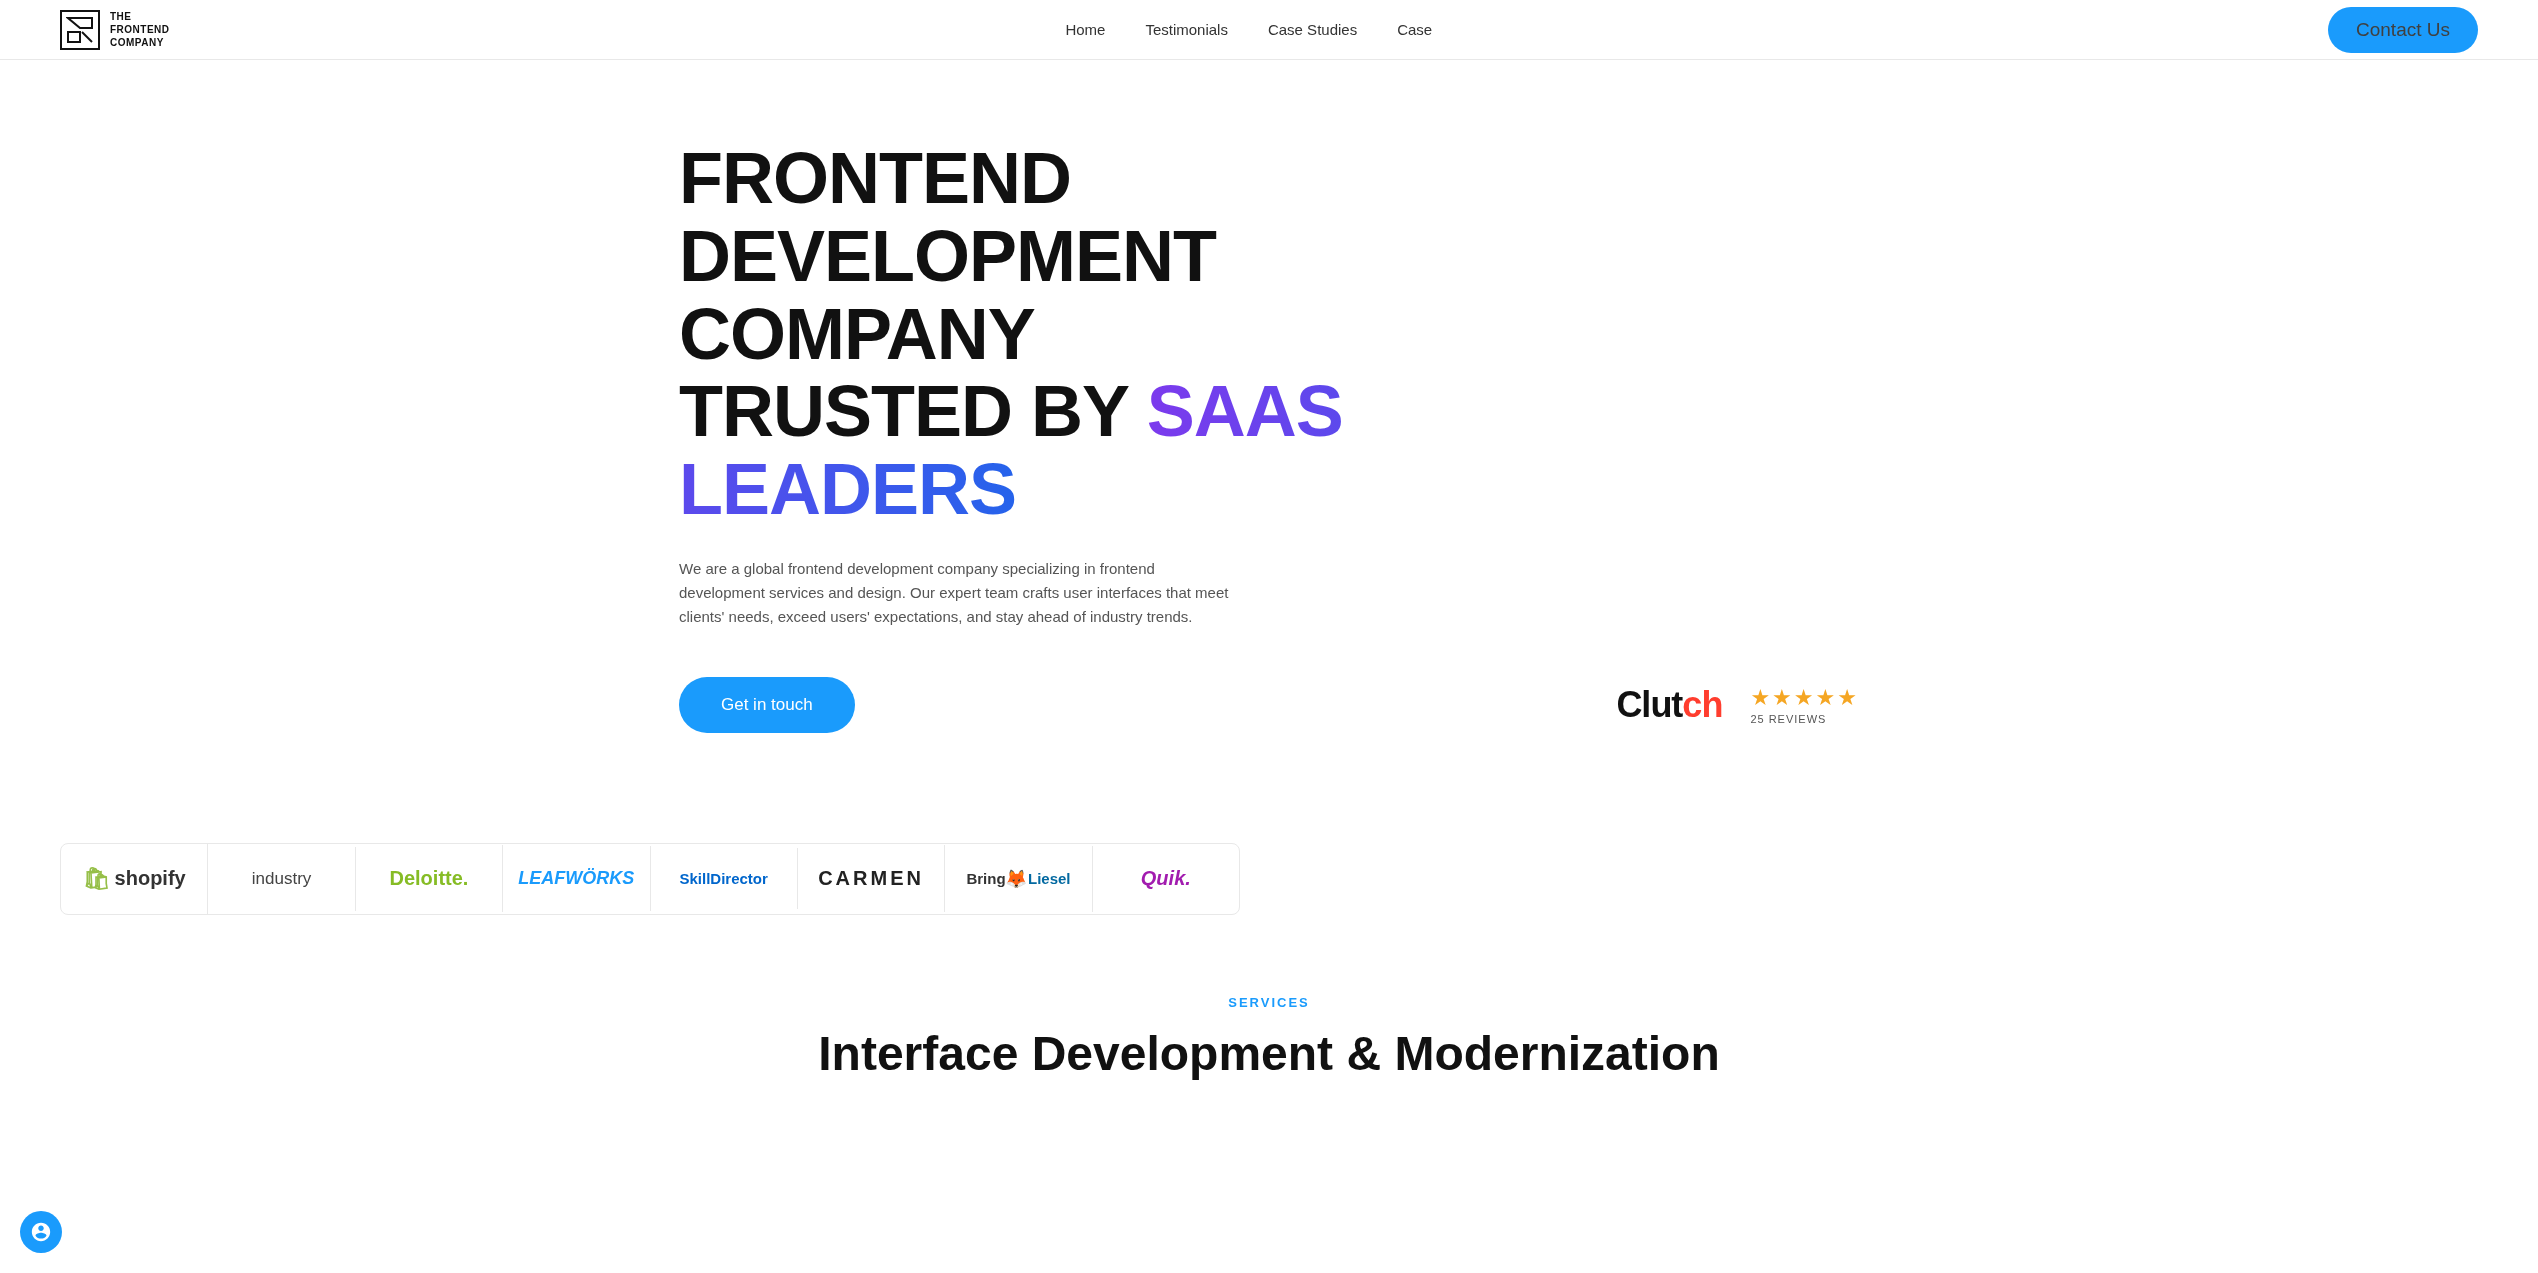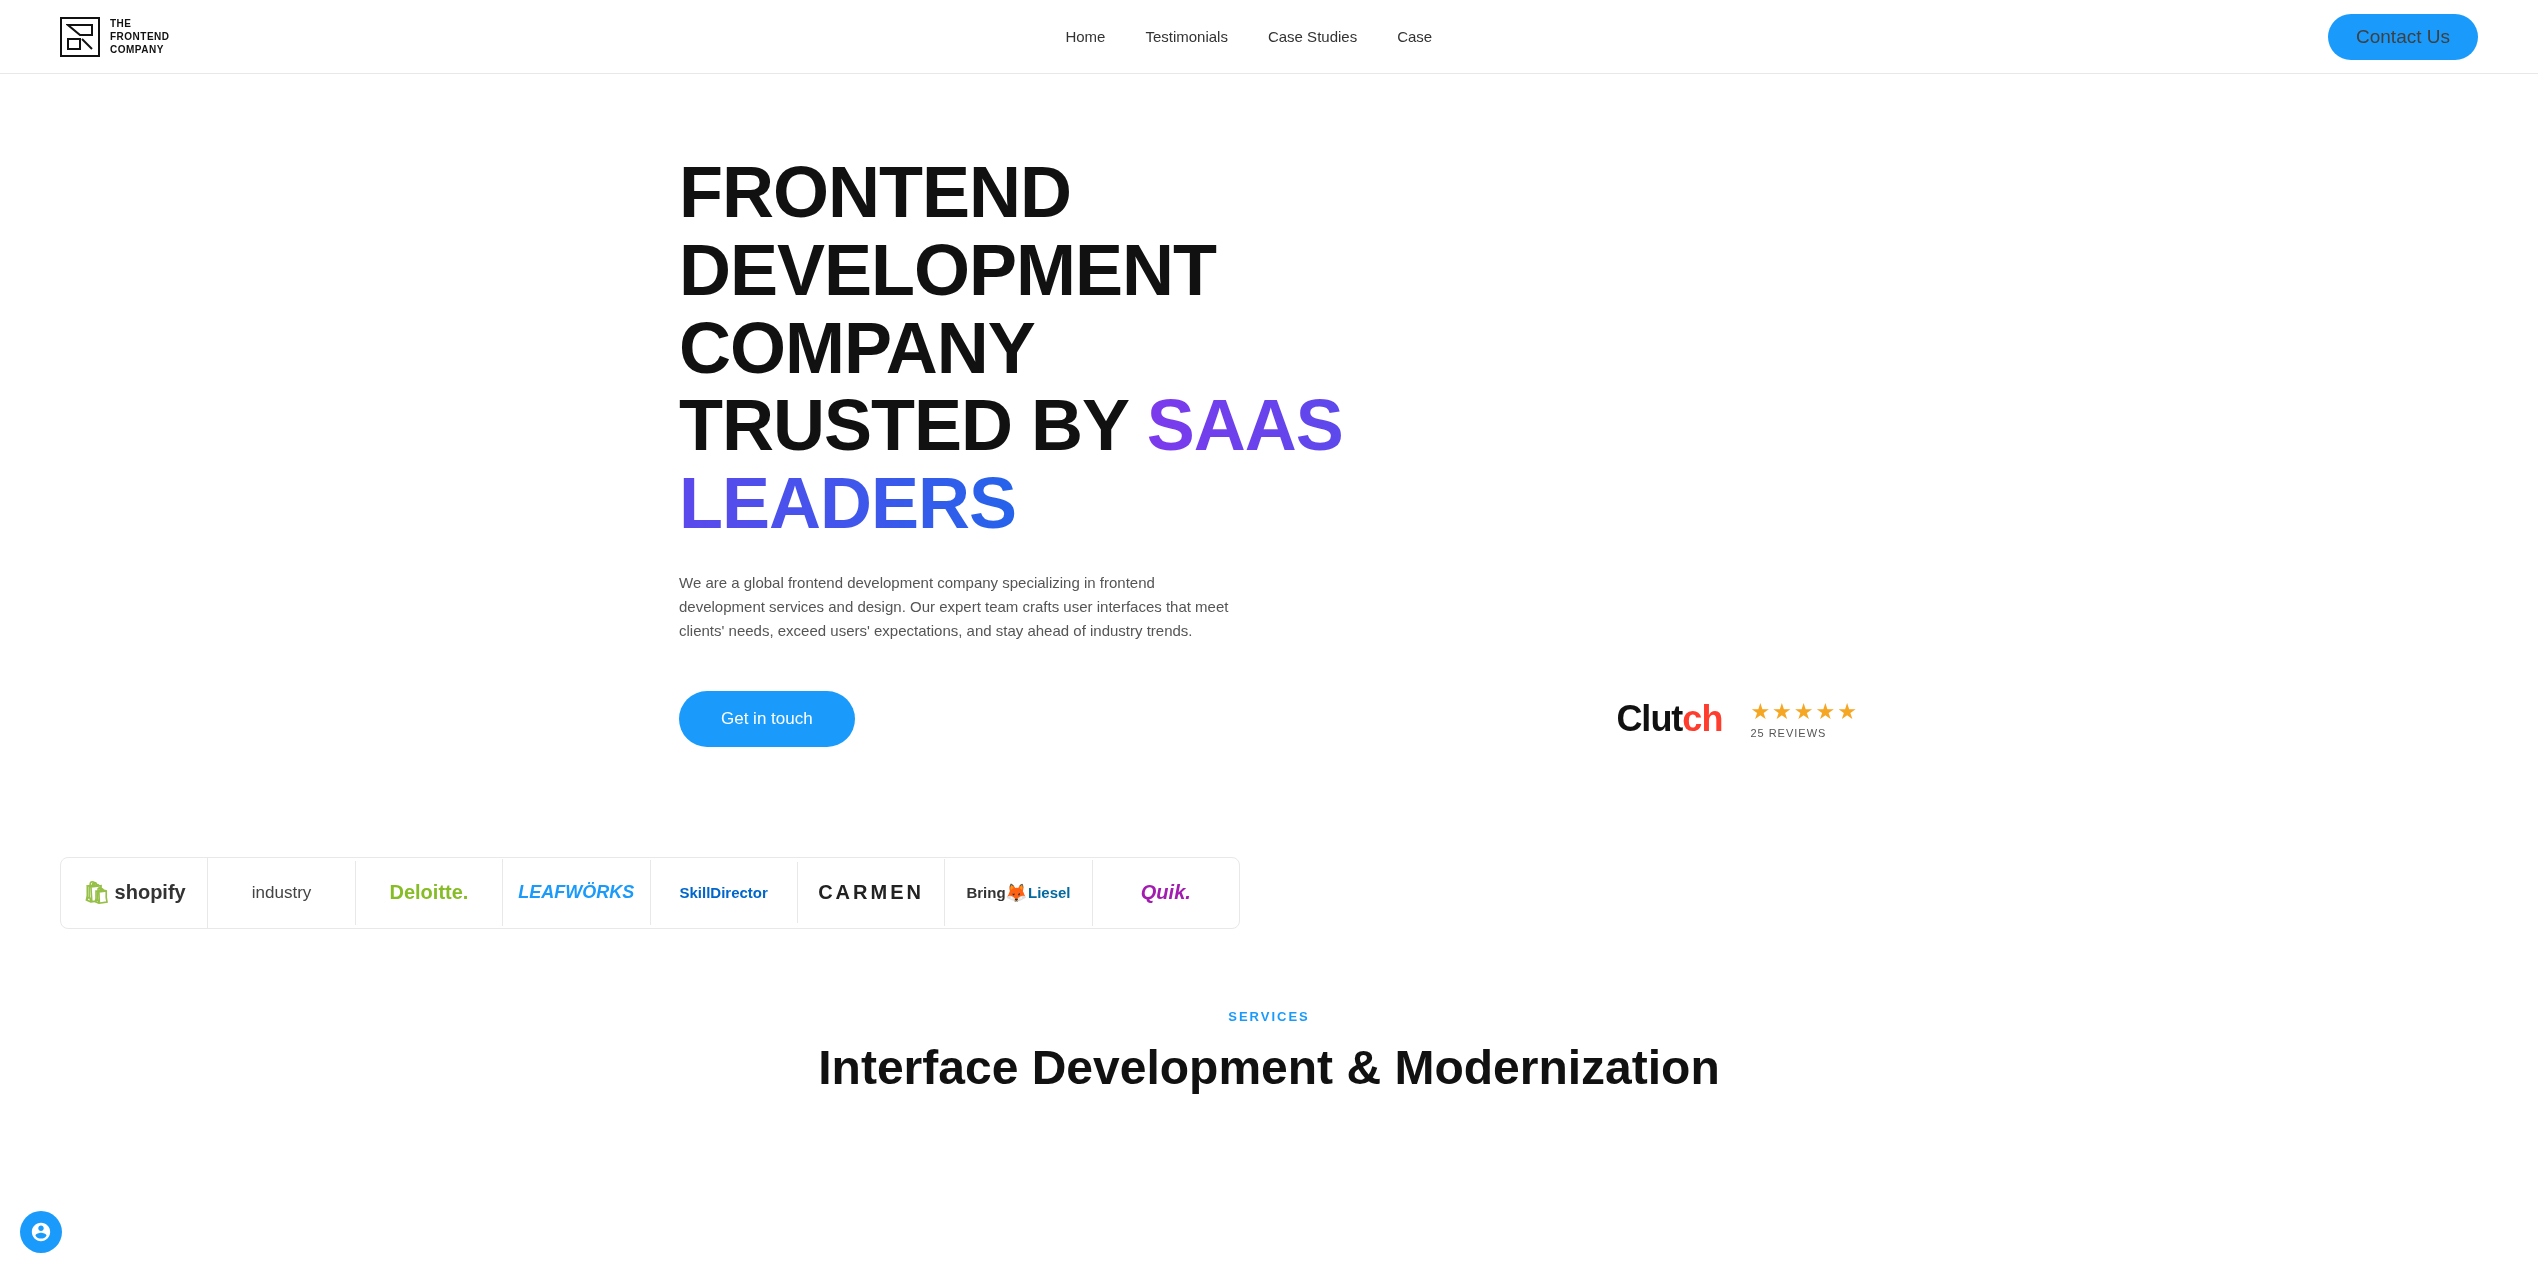--- a/index.html
+++ b/index.html
@@ -4,21 +4,21 @@
   <style>
     * { margin: 0; padding: 0; box-sizing: border-box; }
     body { font-family: -apple-system, BlinkMacSystemFont, 'Segoe UI', Arial, sans-serif; background: #fff; color: #111; overflow-x: hidden; }
 
     
     nav {
       display: flex;
       align-items: center;
       justify-content: space-between;
       padding: 0 60px;
-      height: 74px;
+      height: 60px;
       border-bottom: 1px solid #e8e8e8;
       position: sticky; top: 0; background: #fff; z-index: 100;
     }
     .logo-wrap { display: flex; align-items: center; gap: 10px; }
     .logo-icon {
       width: 40px; height: 40px; border: 2px solid #111; position: relative;
       display: flex; align-items: center; justify-content: center;
     }
     .logo-icon svg { width: 28px; height: 28px; }
     .logo-text { font-size: 10px; font-weight: 700; line-height: 1.3; letter-spacing: 0.5px; }

